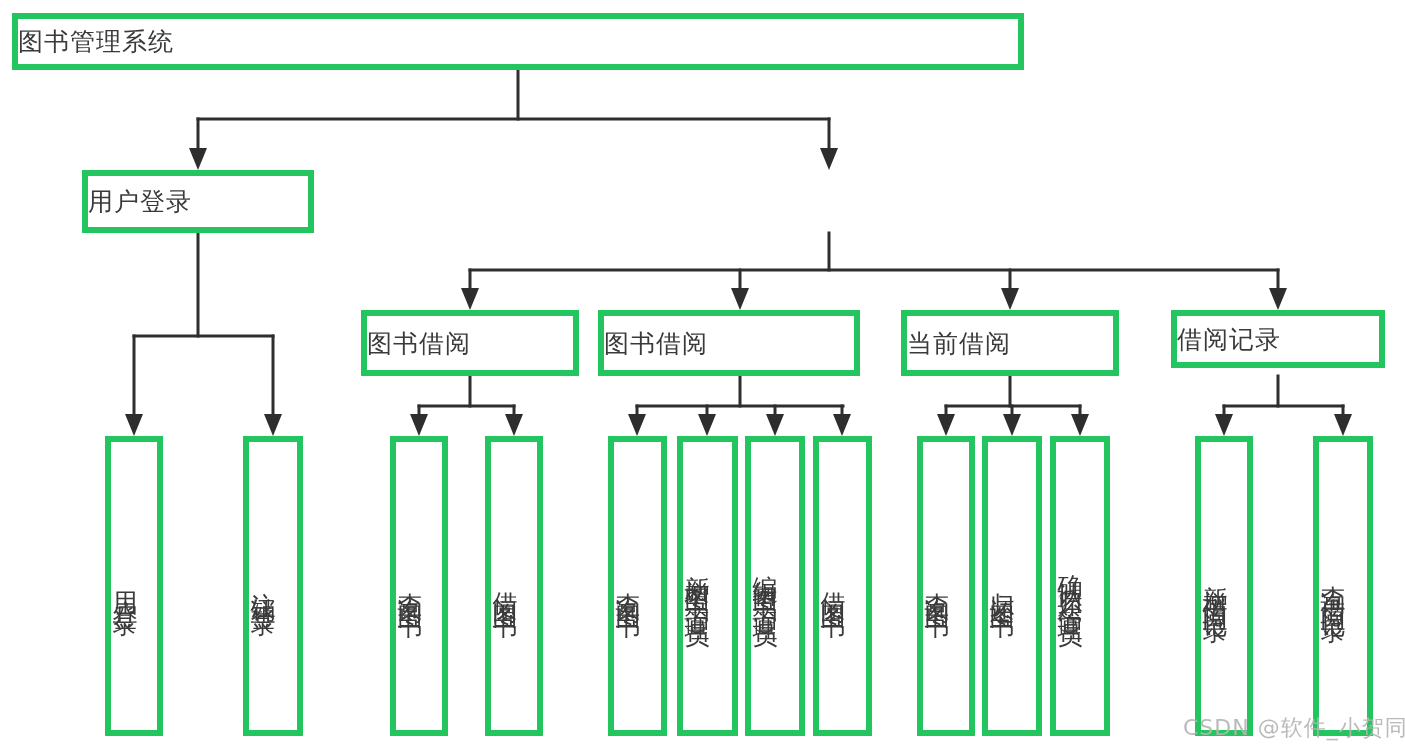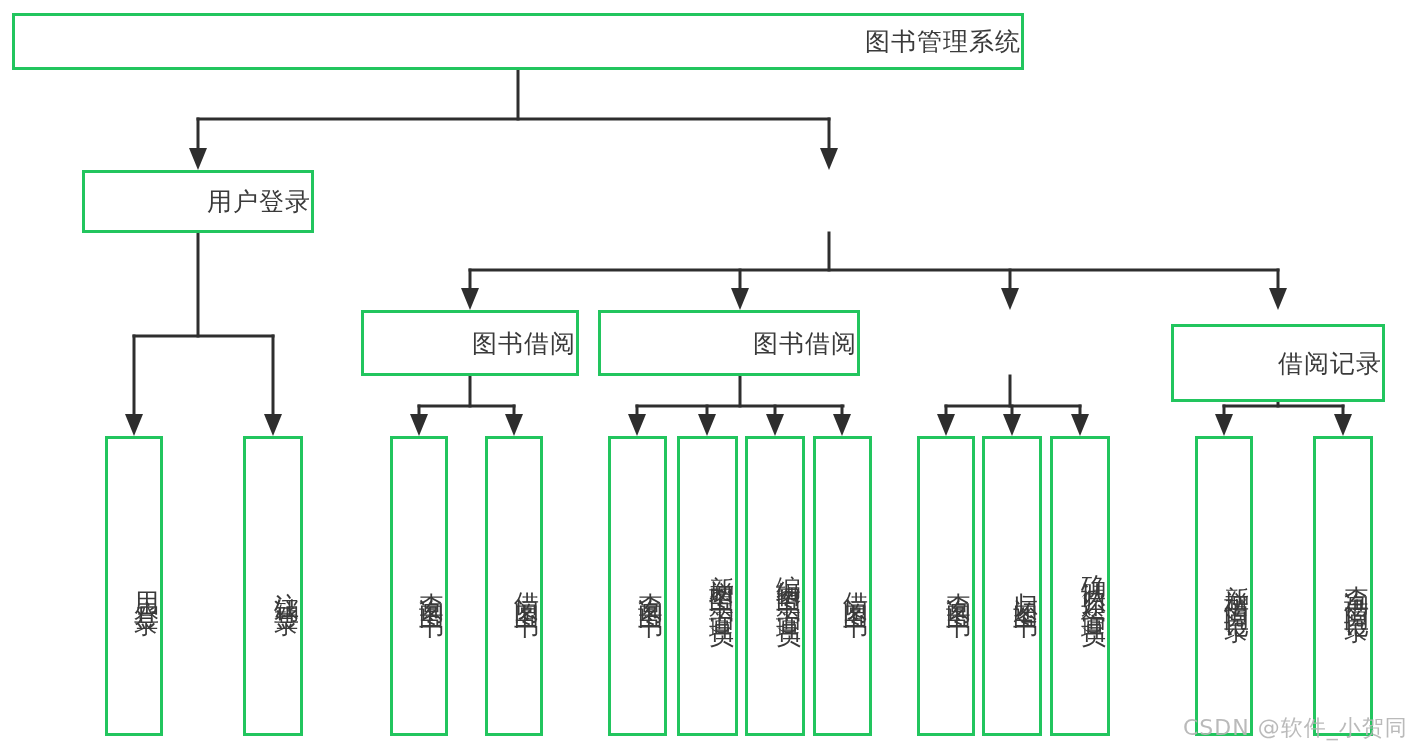--- a/index.html
+++ b/index.html
@@ -3,22 +3,22 @@
 <meta charset="utf-8">
 <style>
   html,body { margin:0; padding:0; background:#ffffff; }
   .canvas {
     position:relative; width:1405px; height:747px; background:#ffffff;
     font-family:"DejaVu Sans", sans-serif; overflow:hidden;
   }
   #connectors { position:absolute; left:0; top:0; }
   .box {
     position:absolute; box-sizing:border-box;
-    border:3px solid #22c55e; background:#ffffff;
-    display:flex; align-items:center; justify-content:flex-end;
+    border:6px solid #22c55e; background:#ffffff;
+    display:flex; align-items:center; justify-content:flex-start;
     color:#3a3a3a; z-index:2;
   }
   .hbox { font-size:25px; letter-spacing:1px; white-space:nowrap; }
   .vbox { font-size:25px; }
   .vtext {
     writing-mode:vertical-rl; text-orientation:mixed;
     letter-spacing:7px; line-height:1.1;
   }
   .watermark {
     position:absolute; left:1183px; top:713px; z-index:6;
@@ -93,21 +93,24 @@
   <div class="box hbox" style="left:82px;top:170px;width:232px;height:63px">
     <span>用户登录</span>
   </div>
 
   <div class="box hbox" style="left:361px;top:310px;width:218px;height:66px">
     <span>图书借阅</span>
   </div>
   <div class="box hbox" style="left:598px;top:310px;width:262px;height:66px">
     <span>图书借阅</span>
   </div>
-  <div class="box hbox" style="left:1171px;top:324px;width:214px;height:78px">
+  <div class="box hbox" style="left:901px;top:310px;width:218px;height:66px">
+    <span>当前借阅</span>
+  </div>
+  <div class="box hbox" style="left:1171px;top:310px;width:214px;height:58px">
     <span>借阅记录</span>
   </div>
 
   <div class="box vbox" style="left:105px;top:436px;width:58px;height:300px">
     <span class="vtext">用户登录</span>
   </div>
   <div class="box vbox" style="left:243px;top:436px;width:60px;height:300px">
     <span class="vtext">注销登录</span>
   </div>
 

